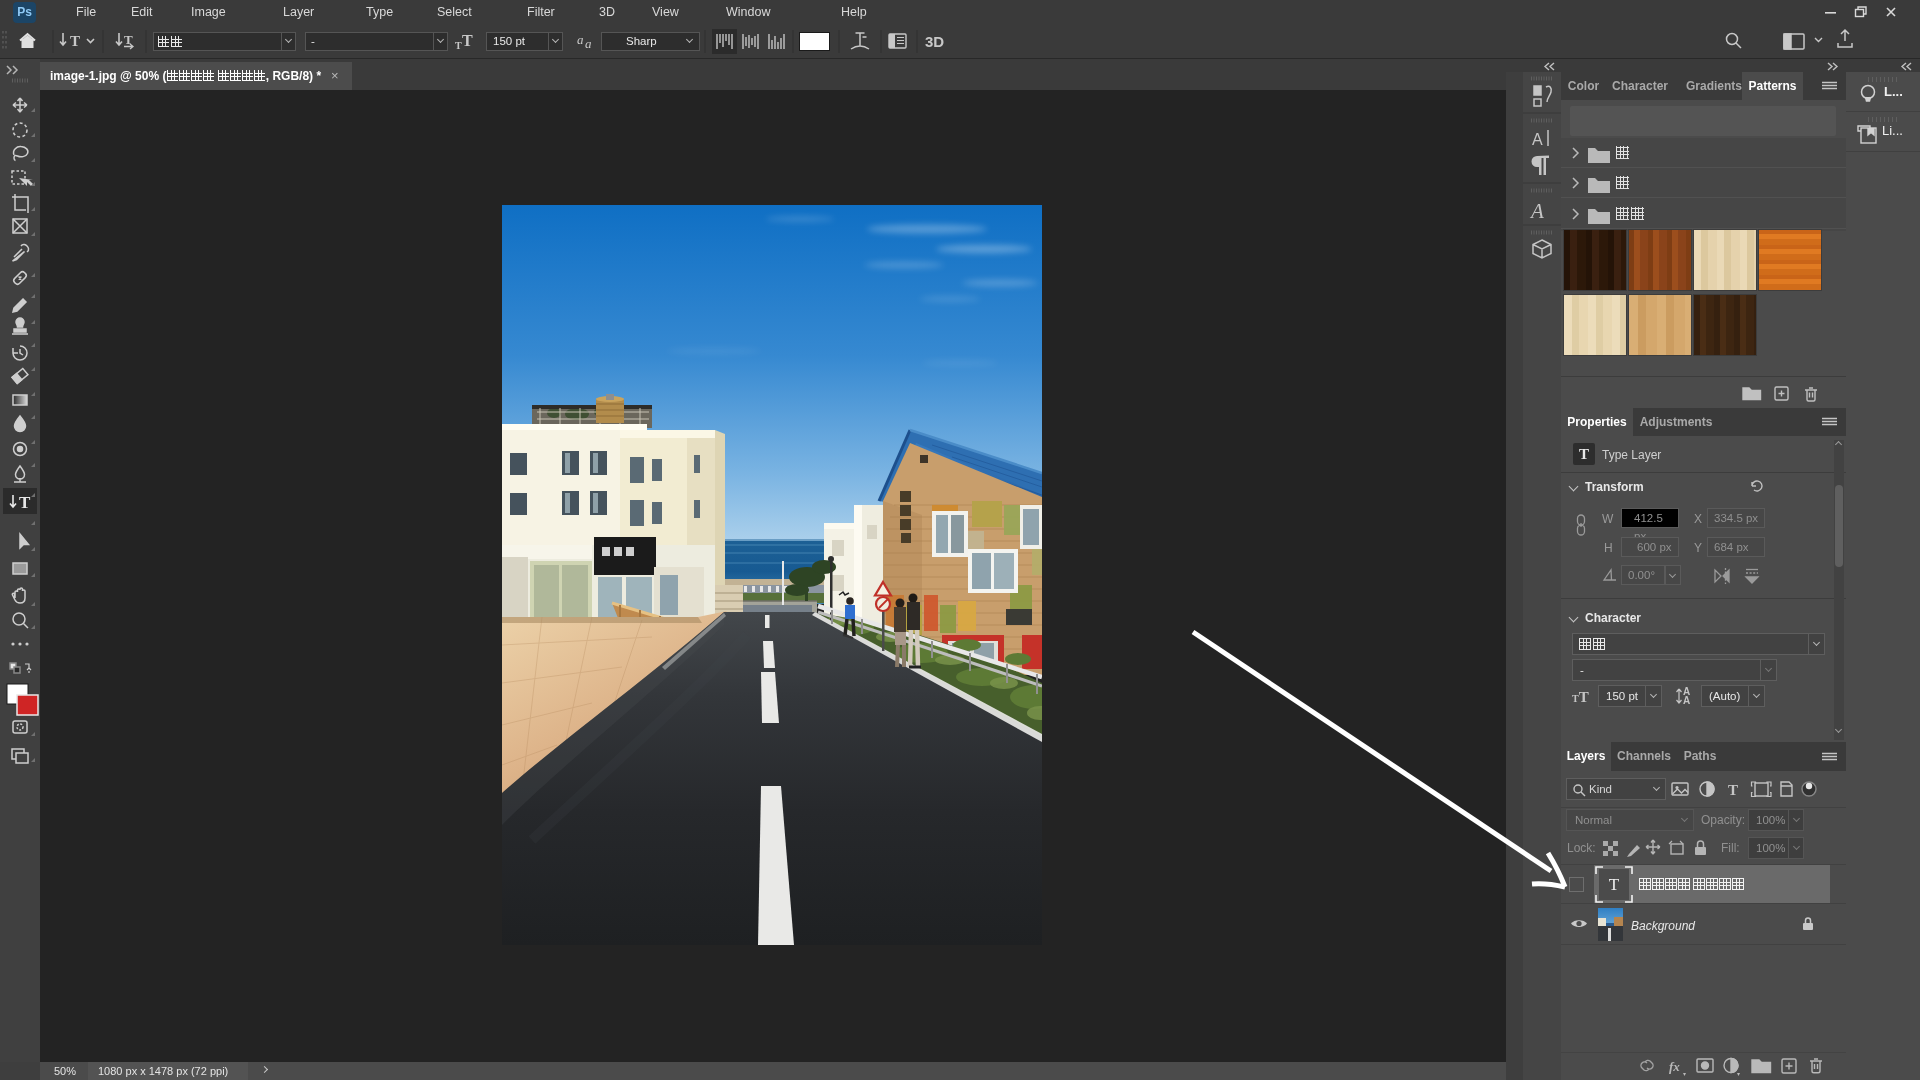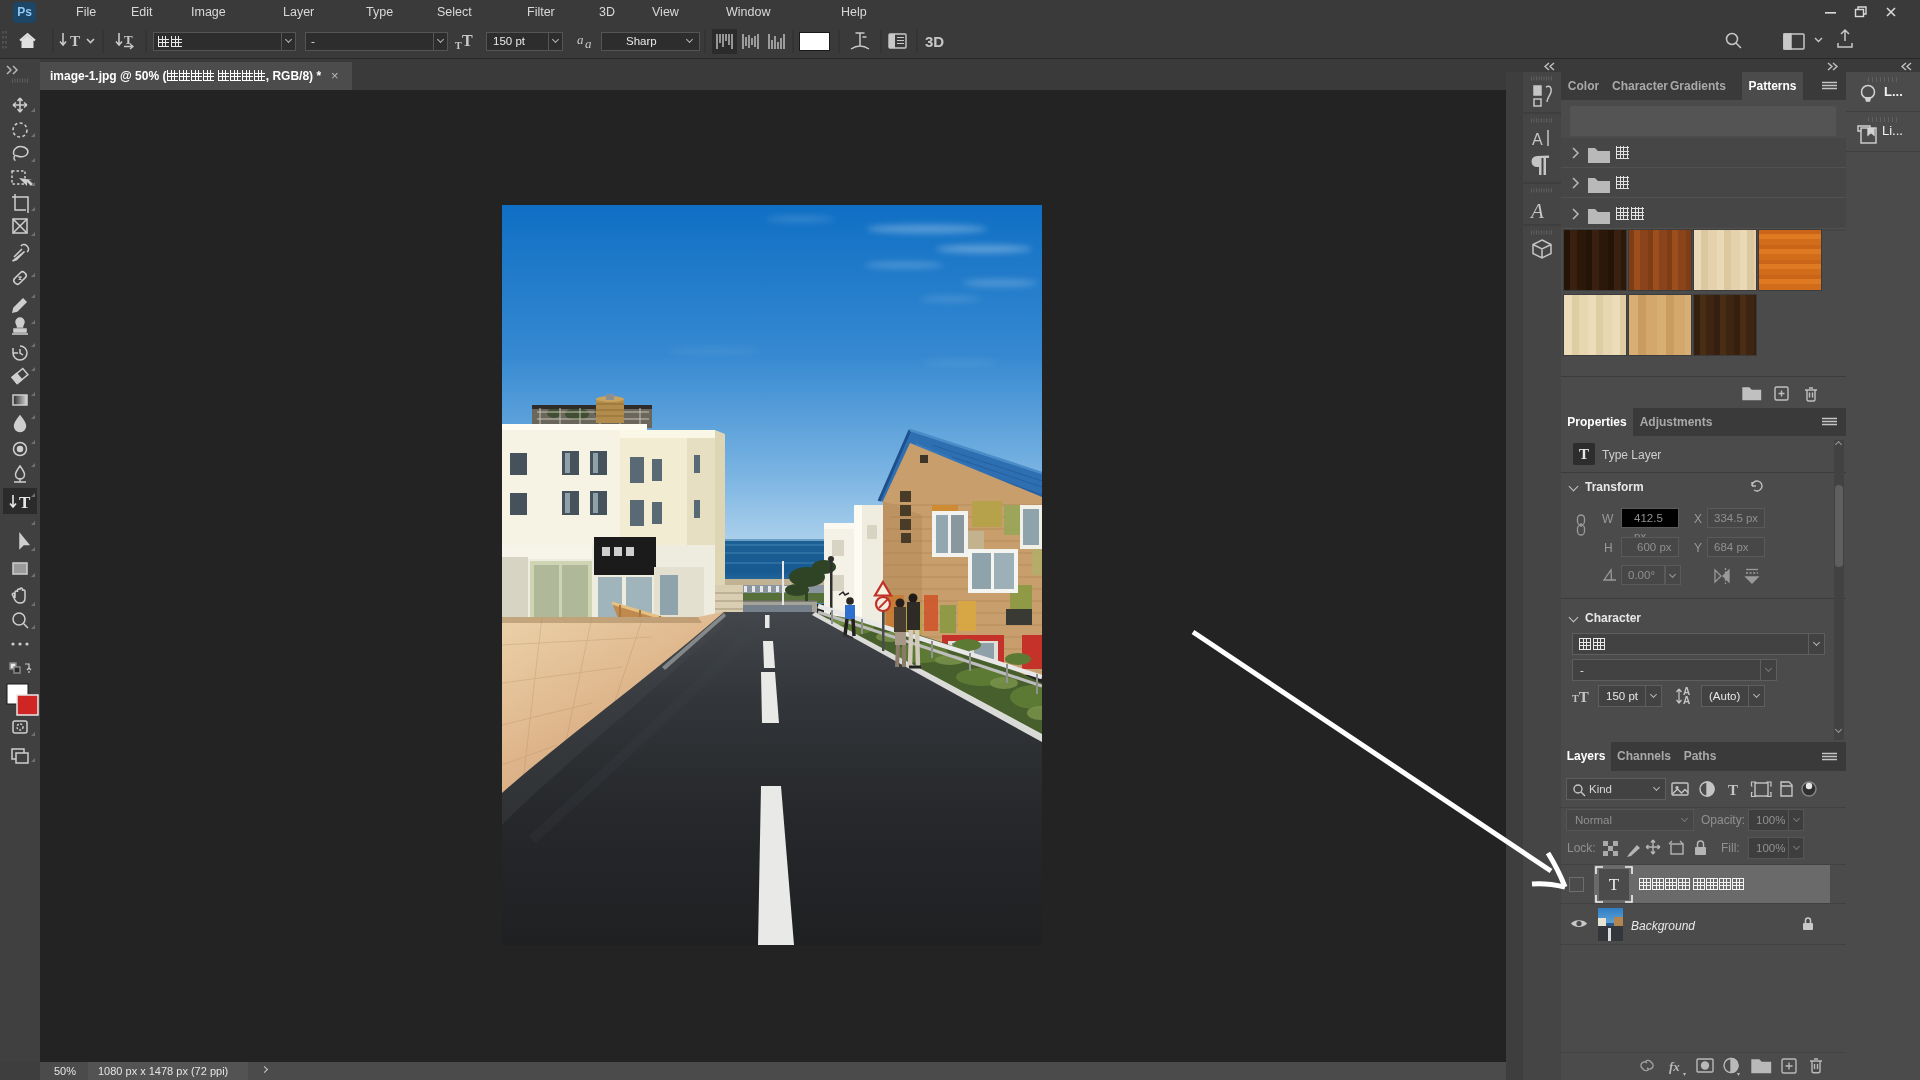--- a/index.html
+++ b/index.html
@@ -575,21 +575,21 @@
       <g stroke="#c5c5c5" stroke-width="1.5" fill="none">
         <path d="M19 168 l9 4.5 v9 l-9 4.5 l-9 -4.5 v-9 z M10 172.5 l9 4.5 l9 -4.5 M19 177 v9"></path>
       </g>
     </svg>
   </div>
   <div class="abs" id="mainpanel">
 
     <div class="ptabbar" style="top:0;height:28px">
       <div class="ptab" style="left:0;width:45px">Color</div>
       <div class="ptab" style="left:46px;width:66px">Character</div>
-      <div class="ptab" style="left:103px;width:68px">Gradients</div>
+      <div class="ptab" style="left:119px;width:68px">Gradients</div>
       <div class="ptab on" style="left:181px;width:61px">Patterns</div>
       <svg style="position:absolute;right:8px;top:9px" width="16" height="10">
           <path d="M0 1.5 h15 M0 4.5 h15 M0 7.5 h15" stroke="#c5c5c5" stroke-width="1.3"></path>
         </svg>
     </div>
     <div style="position:absolute;left:9px;top:34px;width:266px;height:30px;background:#545454;border-radius:2px"></div>
     <div style="position:absolute;left:0;top:64px;width:285px;height:5px"></div>
 
     <div style="position:absolute;left:0;top:66px;width:285px;height:93px;background:#464646">
       <div style="position:absolute;left:0;top:0;width:285px;height:30px;border-bottom:1px solid #515151"></div>

